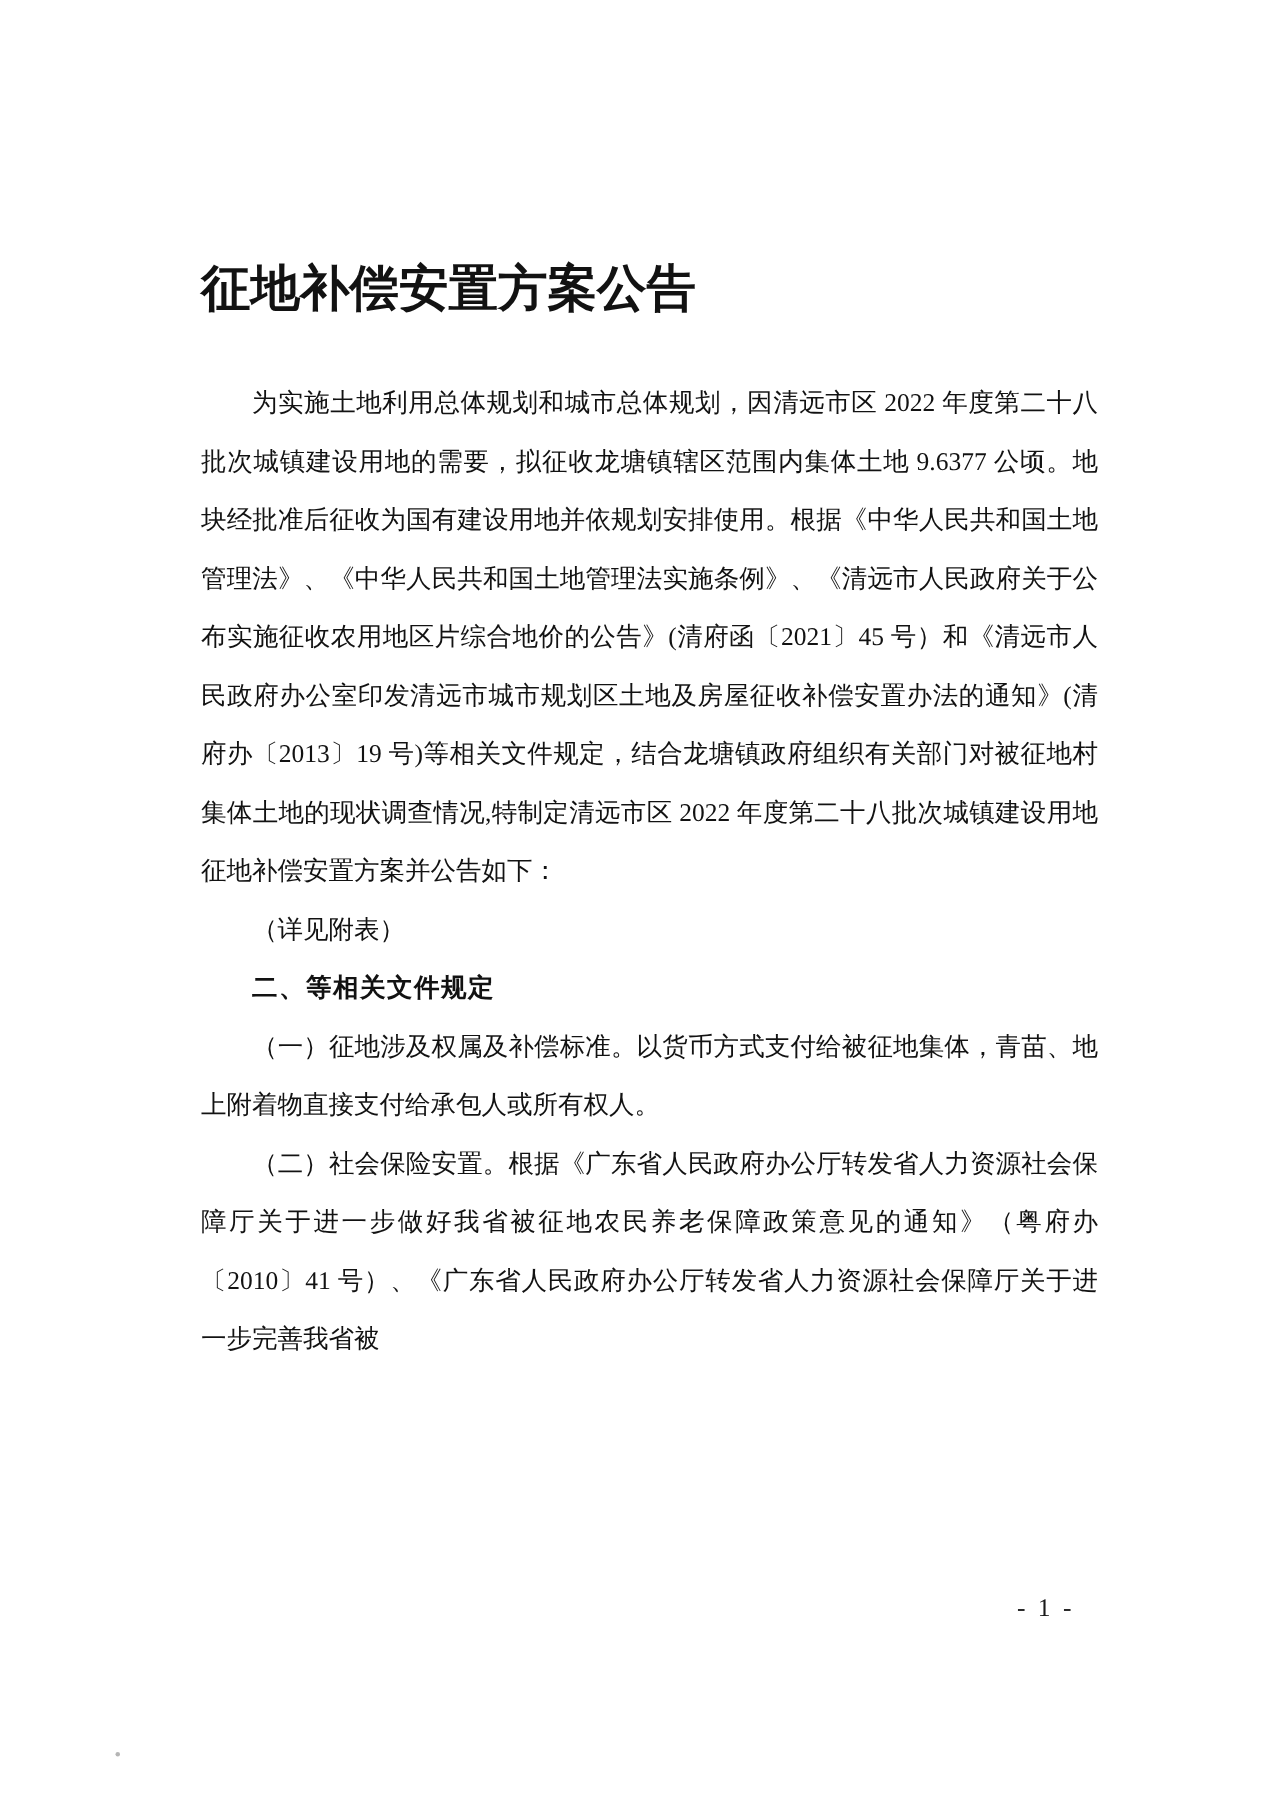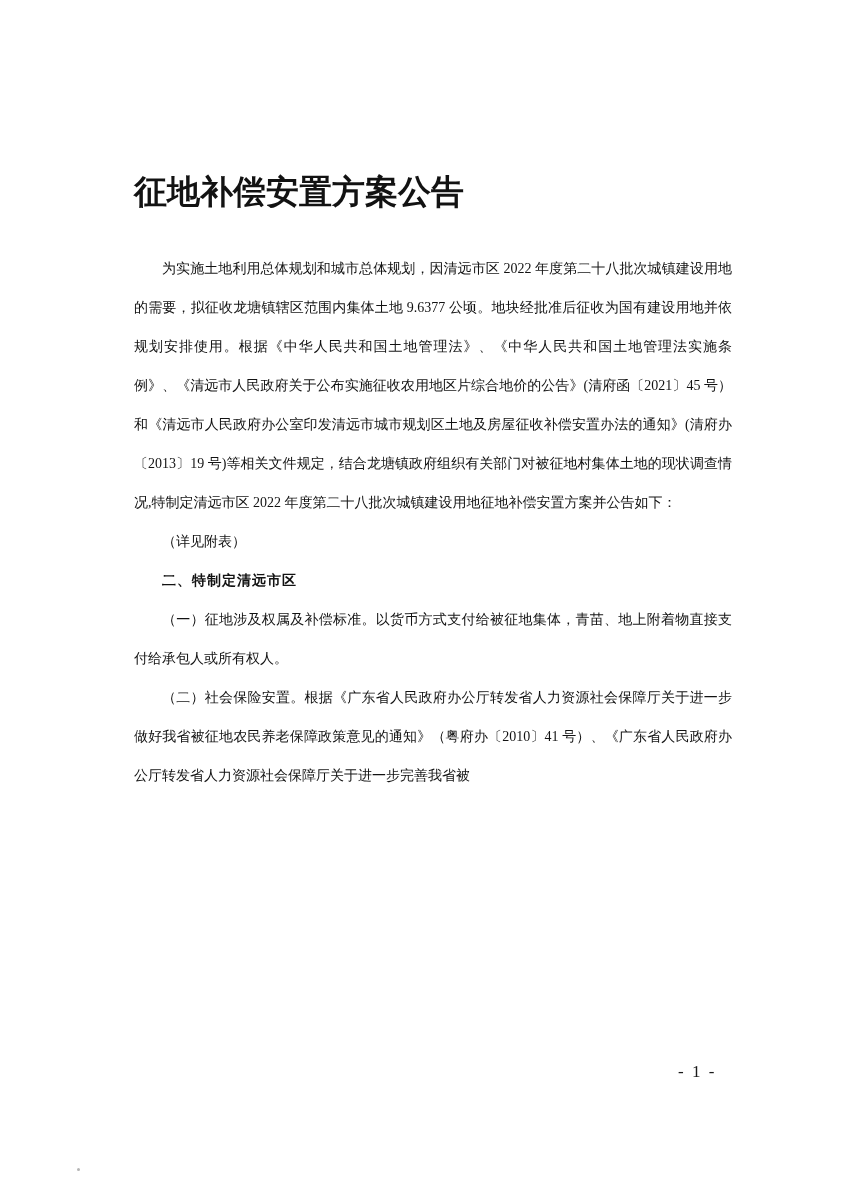--- a/index.html
+++ b/index.html
@@ -25,21 +25,21 @@
     font-size: 33px;
     font-weight: bold;
     font-family: "Liberation Serif", "DejaVu Serif", serif;
     white-space: nowrap;
   }
   .doc-body {
     position: absolute;
     left: 134px;
     top: 249px;
     width: 598px;
-    font-size: 14px;
+    font-size: 17px;
     line-height: 39px;
     text-align: justify;
   }
   .doc-body p {
     margin: 0;
     padding: 0;
     text-indent: 2em;
   }
   .doc-body p.heading {
     font-family: "Liberation Sans", "DejaVu Sans", sans-serif;
@@ -68,21 +68,21 @@
 </style>
 </head>
 <body>
 
 <div class="page">
   <div class="doc-title">征地补偿安置方案公告</div>
 
   <div class="doc-body">
       <p class="body">为实施土地利用总体规划和城市总体规划，因清远市区 2022 年度第二十八批次城镇建设用地的需要，拟征收龙塘镇辖区范围内集体土地 9.6377 公顷。地块经批准后征收为国有建设用地并依规划安排使用。根据《中华人民共和国土地管理法》、《中华人民共和国土地管理法实施条例》、《清远市人民政府关于公布实施征收农用地区片综合地价的公告》(清府函〔2021〕45 号）和《清远市人民政府办公室印发清远市城市规划区土地及房屋征收补偿安置办法的通知》(清府办〔2013〕19 号)等相关文件规定，结合龙塘镇政府组织有关部门对被征地村集体土地的现状调查情况,特制定清远市区 2022 年度第二十八批次城镇建设用地征地补偿安置方案并公告如下：</p>
       <p class="body">（详见附表）</p>
-      <p class="heading">二、特制定清远市区</p>
+      <p class="heading">二、等相关文件规定</p>
       <p class="body">（一）征地涉及权属及补偿标准。以货币方式支付给被征地集体，青苗、地上附着物直接支付给承包人或所有权人。</p>
       <p class="body">（二）社会保险安置。根据《广东省人民政府办公厅转发省人力资源社会保障厅关于进一步做好我省被征地农民养老保障政策意见的通知》（粤府办〔2010〕41 号）、《广东省人民政府办公厅转发省人力资源社会保障厅关于进一步完善我省被</p>
     </div>
 
   <div class="page-number">- 1 -</div>
 
   <div class="scan-speck"></div>
 </div>
 
 </body></html>

